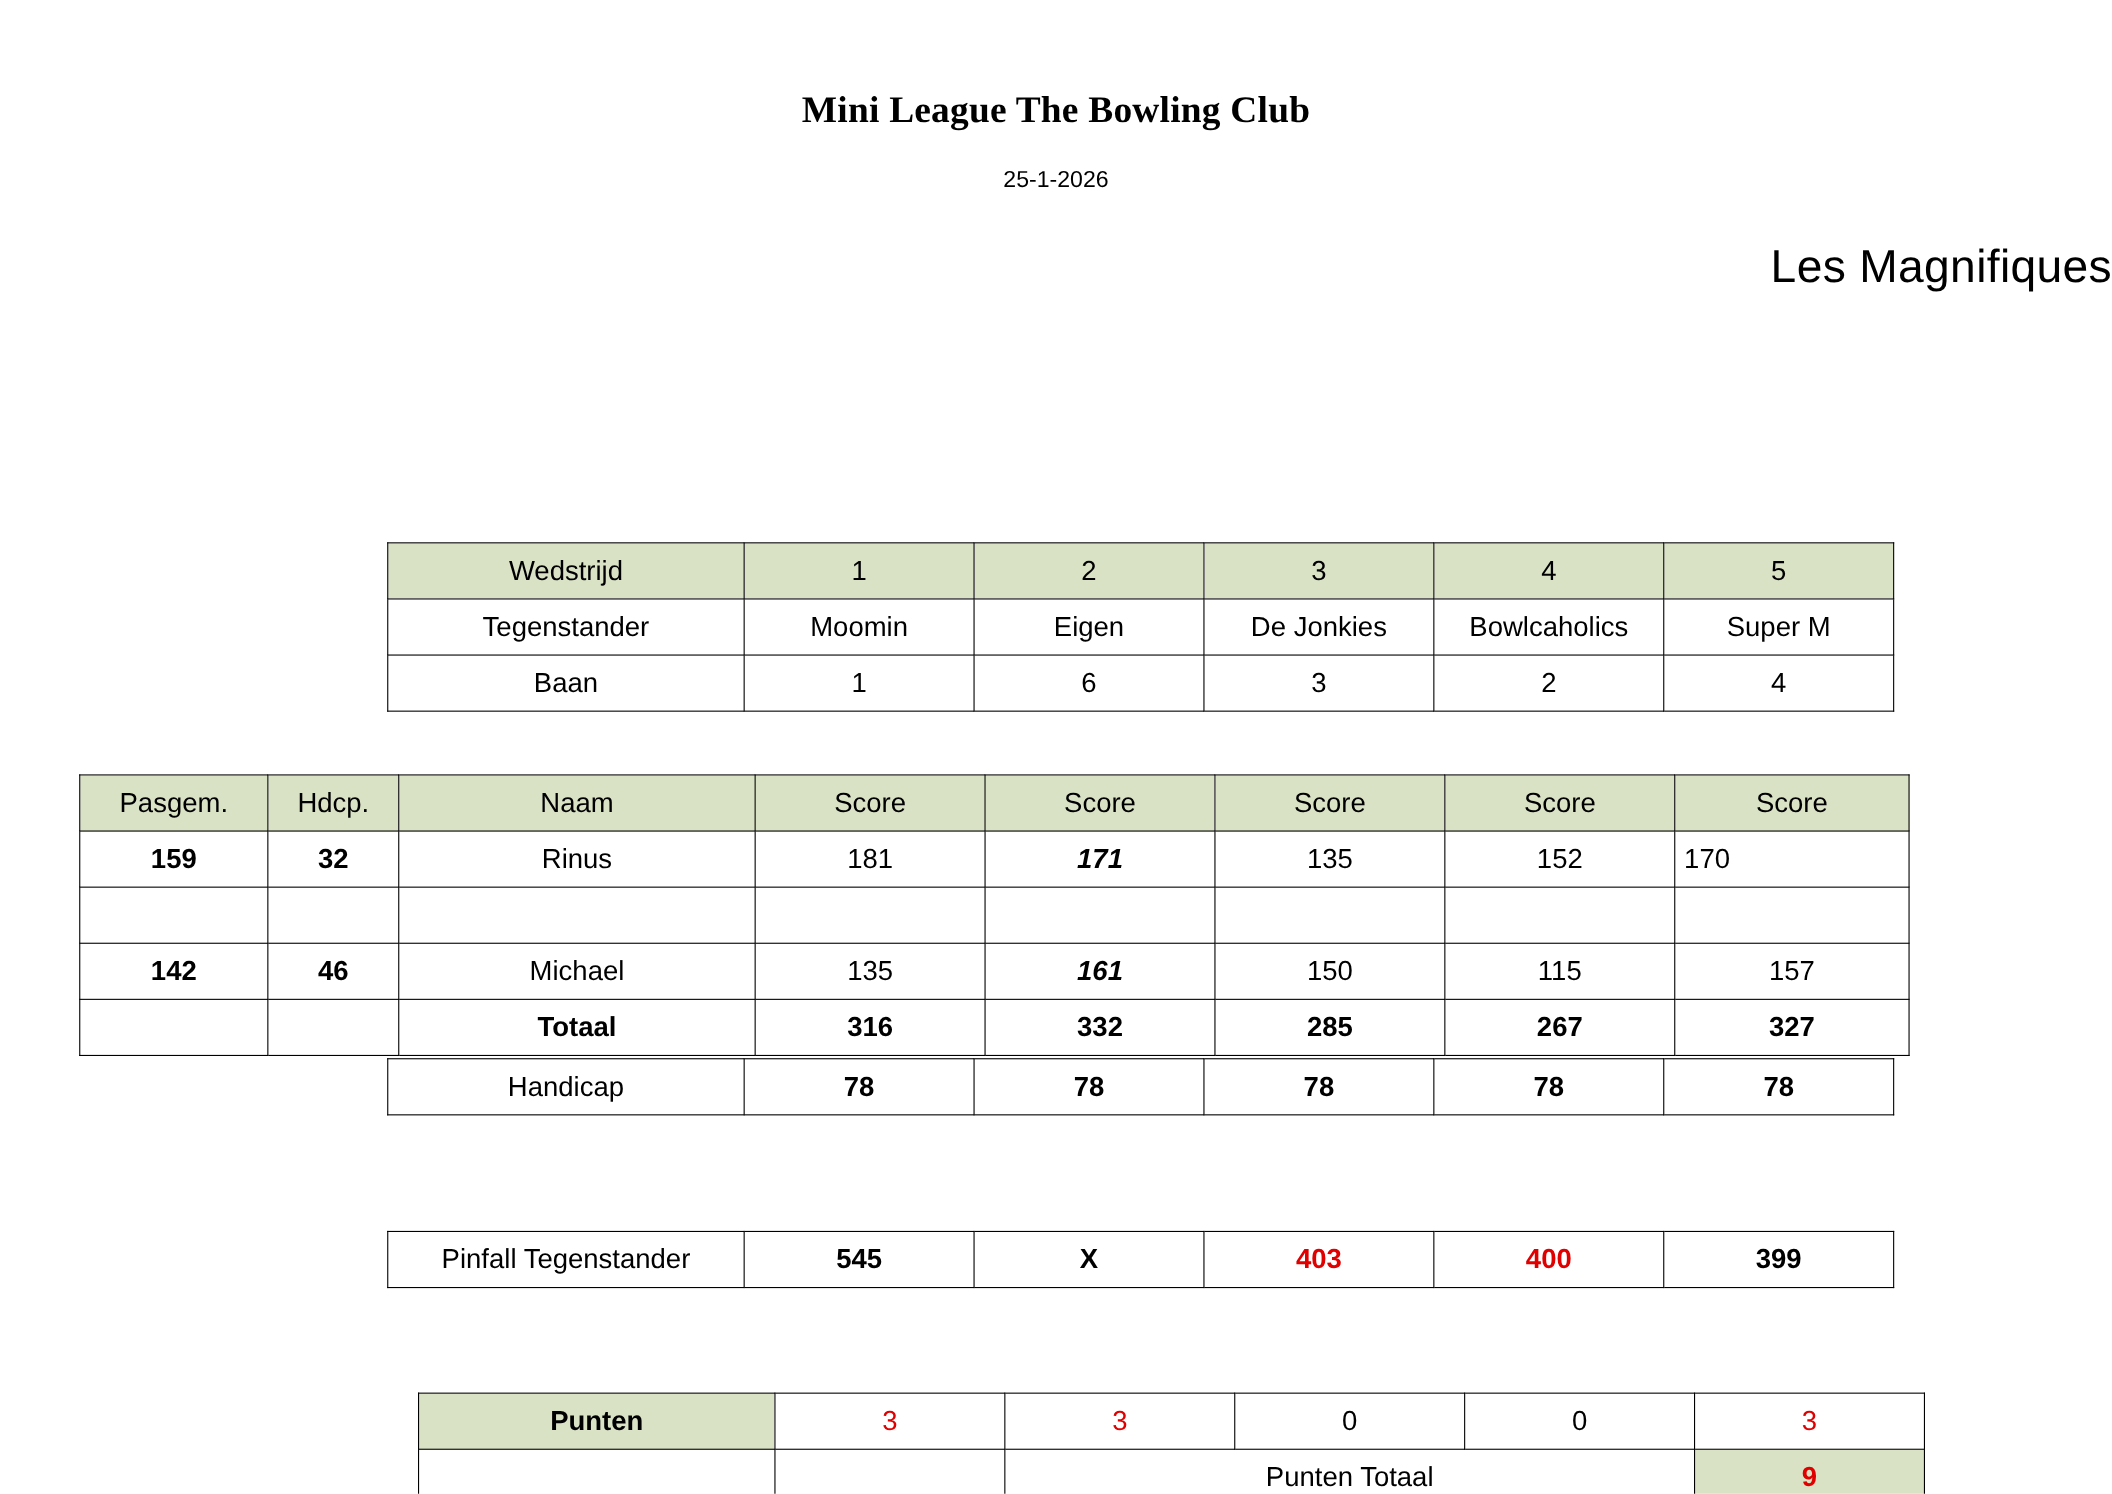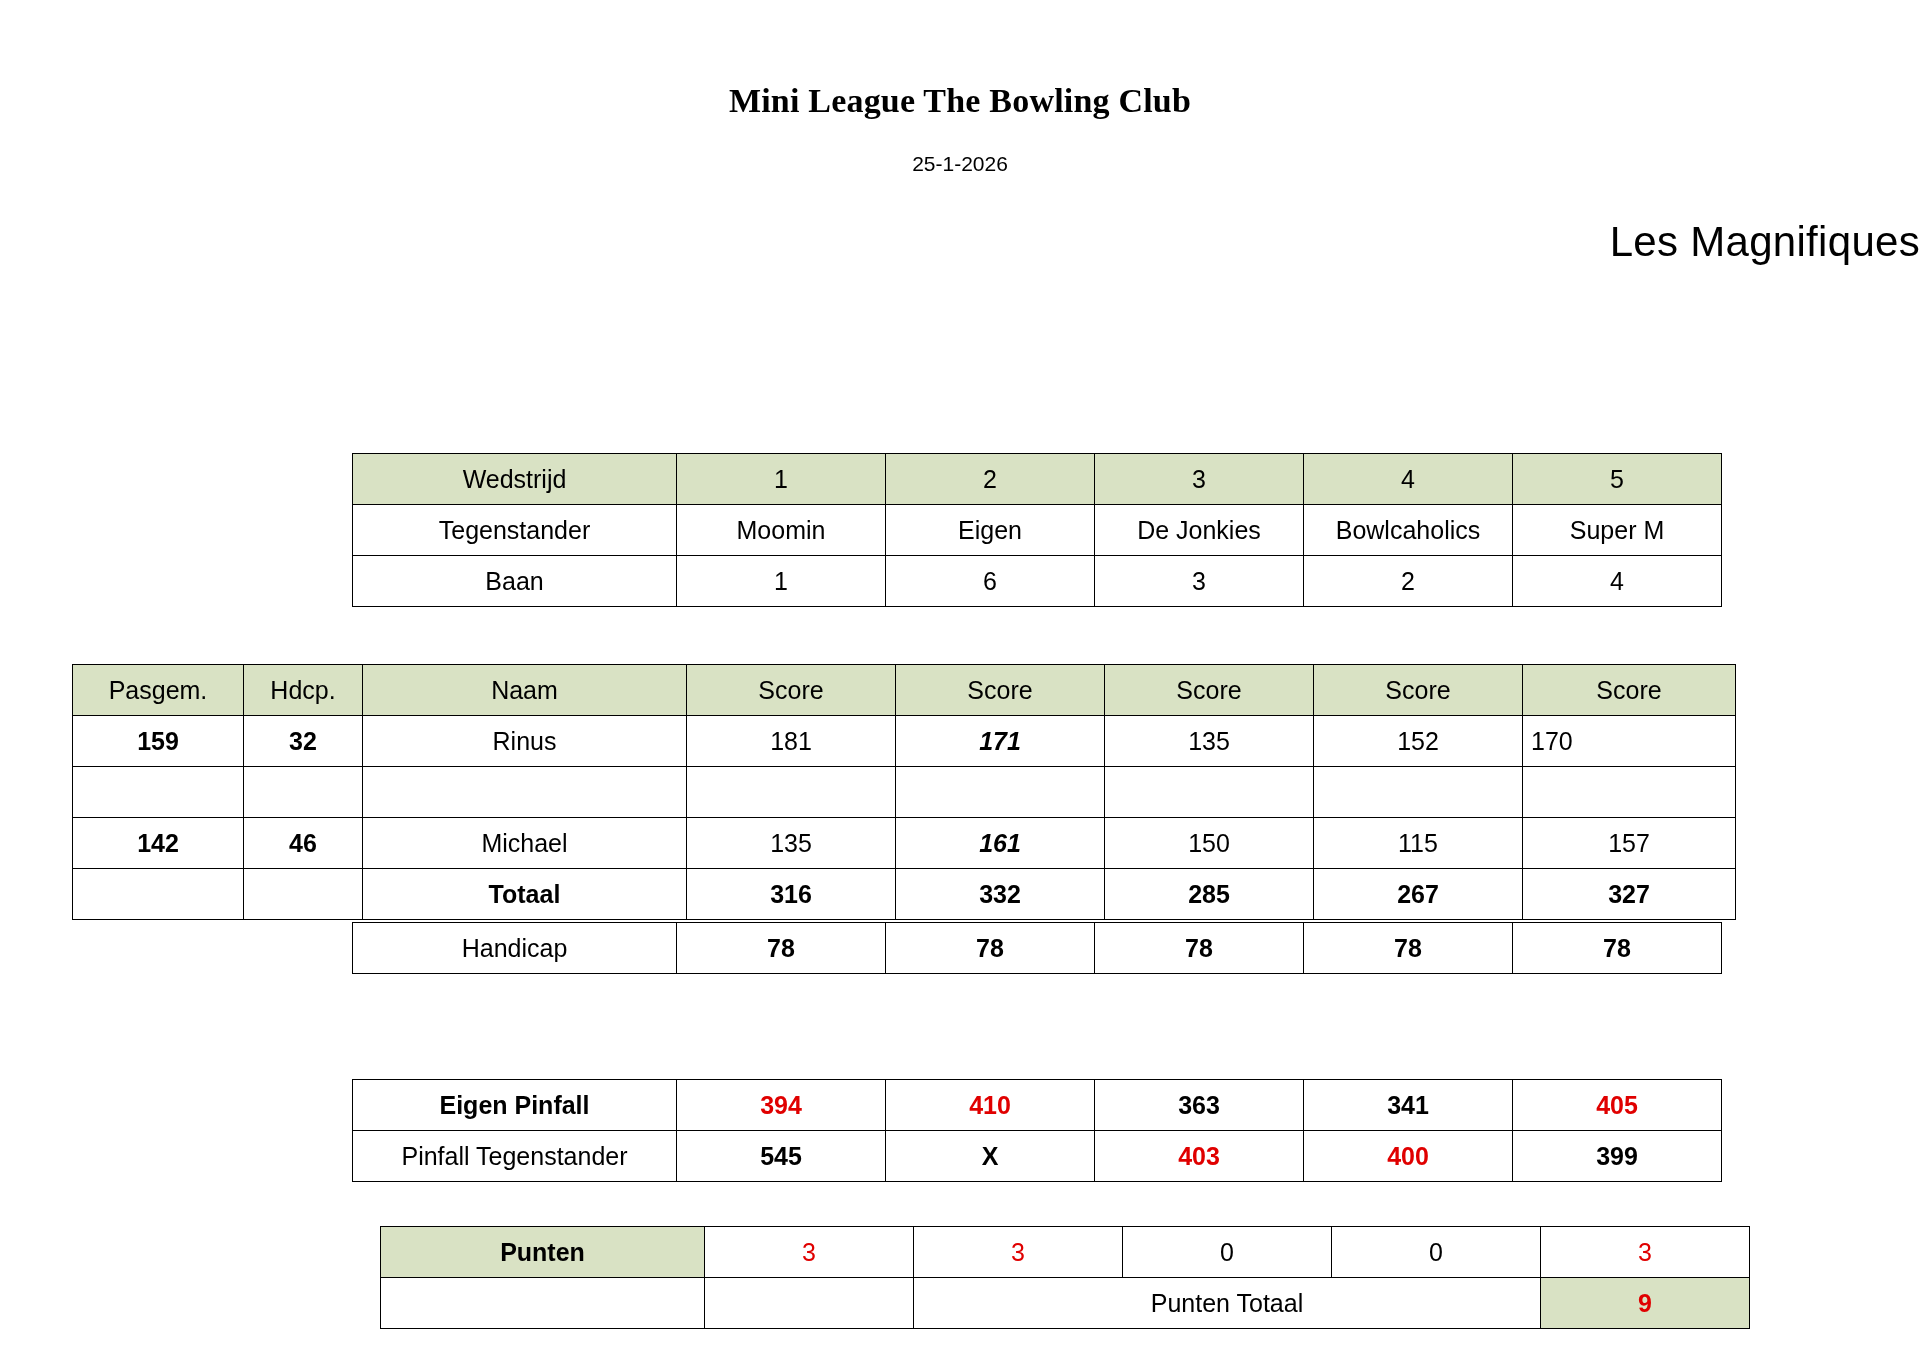--- a/index.html
+++ b/index.html
@@ -38,20 +38,21 @@
   .teamname {
     text-align: right;
     font-size: 42px;
     margin-top: 42px;
     letter-spacing: 0.3px;
   }
 
   
   .block {
     position: absolute;
+    margin-top: 40px;
   }
   table.grid {
     border-collapse: collapse;
     table-layout: fixed;
   }
   table.grid td {
     border: 1.5px solid #000000;
     text-align: center;
     vertical-align: middle;
     font-size: 25px;
@@ -197,28 +198,20 @@
         <td class="w-score bold">78</td>
         <td class="w-score bold">78</td>
       </tr>
     </tbody>
       </table>
   </div>
 
   <div class="block" id="pinfall-block">
     <table class="grid">
       <tbody>
-          <tr>
-        <td class="w-name bold">Eigen Pinfall</td>
-        <td class="w-score bold red">394</td>
-        <td class="w-score bold red">410</td>
-        <td class="w-score bold">363</td>
-        <td class="w-score bold">341</td>
-        <td class="w-score bold red">405</td>
-      </tr>
       <tr>
         <td class="w-name">Pinfall Tegenstander</td>
         <td class="w-score bold">545</td>
         <td class="w-score bold">X</td>
         <td class="w-score bold red">403</td>
         <td class="w-score bold red">400</td>
         <td class="w-score bold">399</td>
       </tr>
     </tbody>
       </table>

